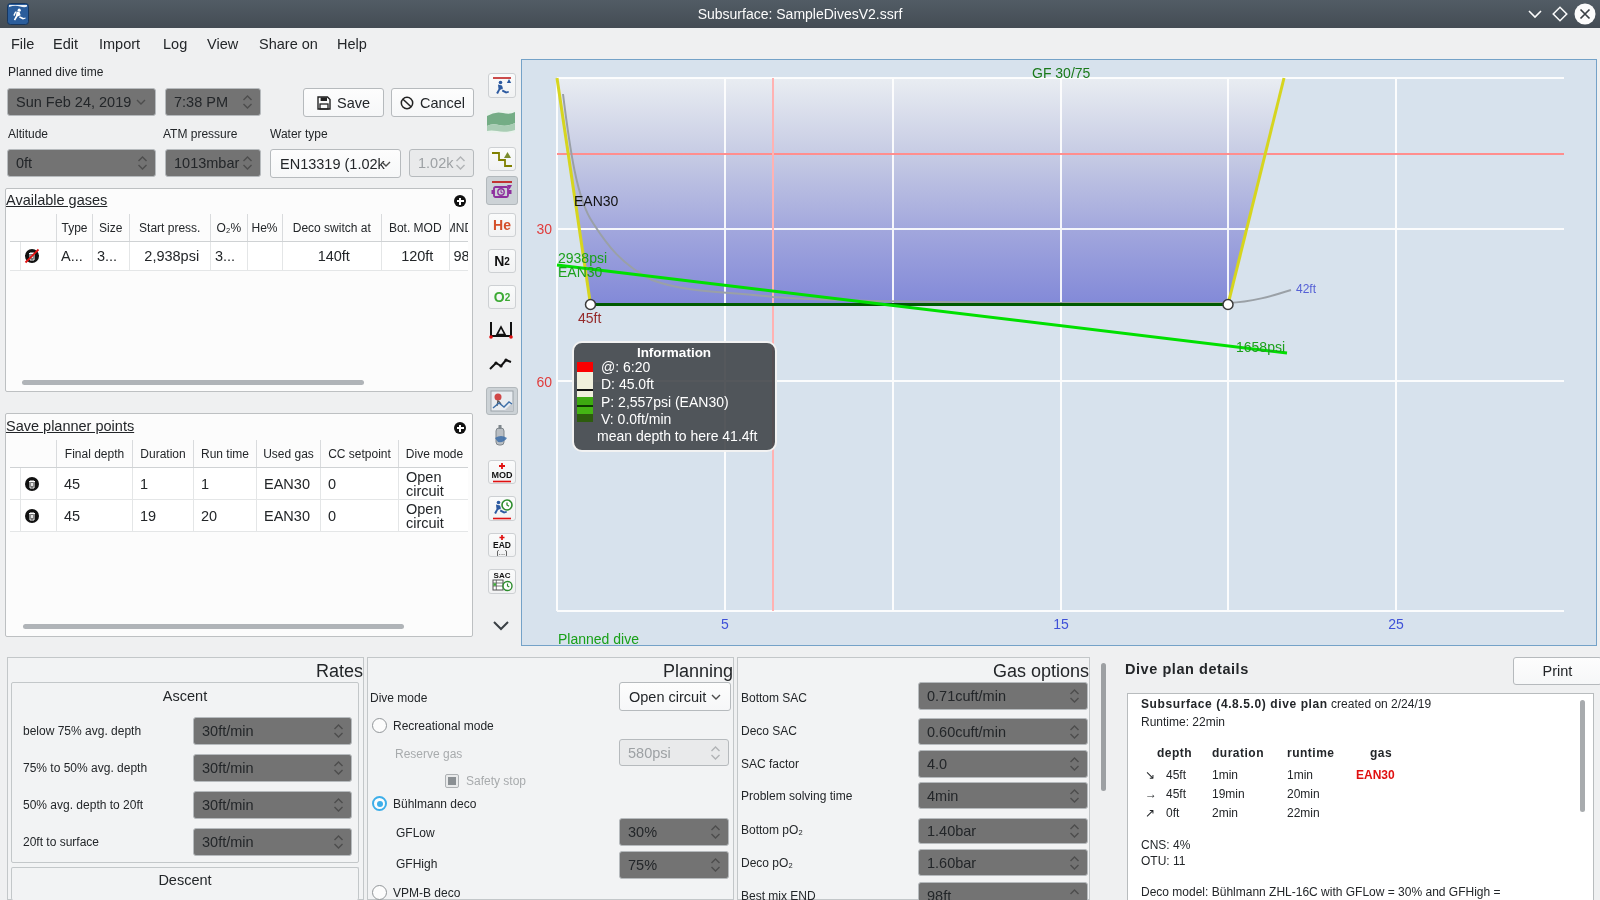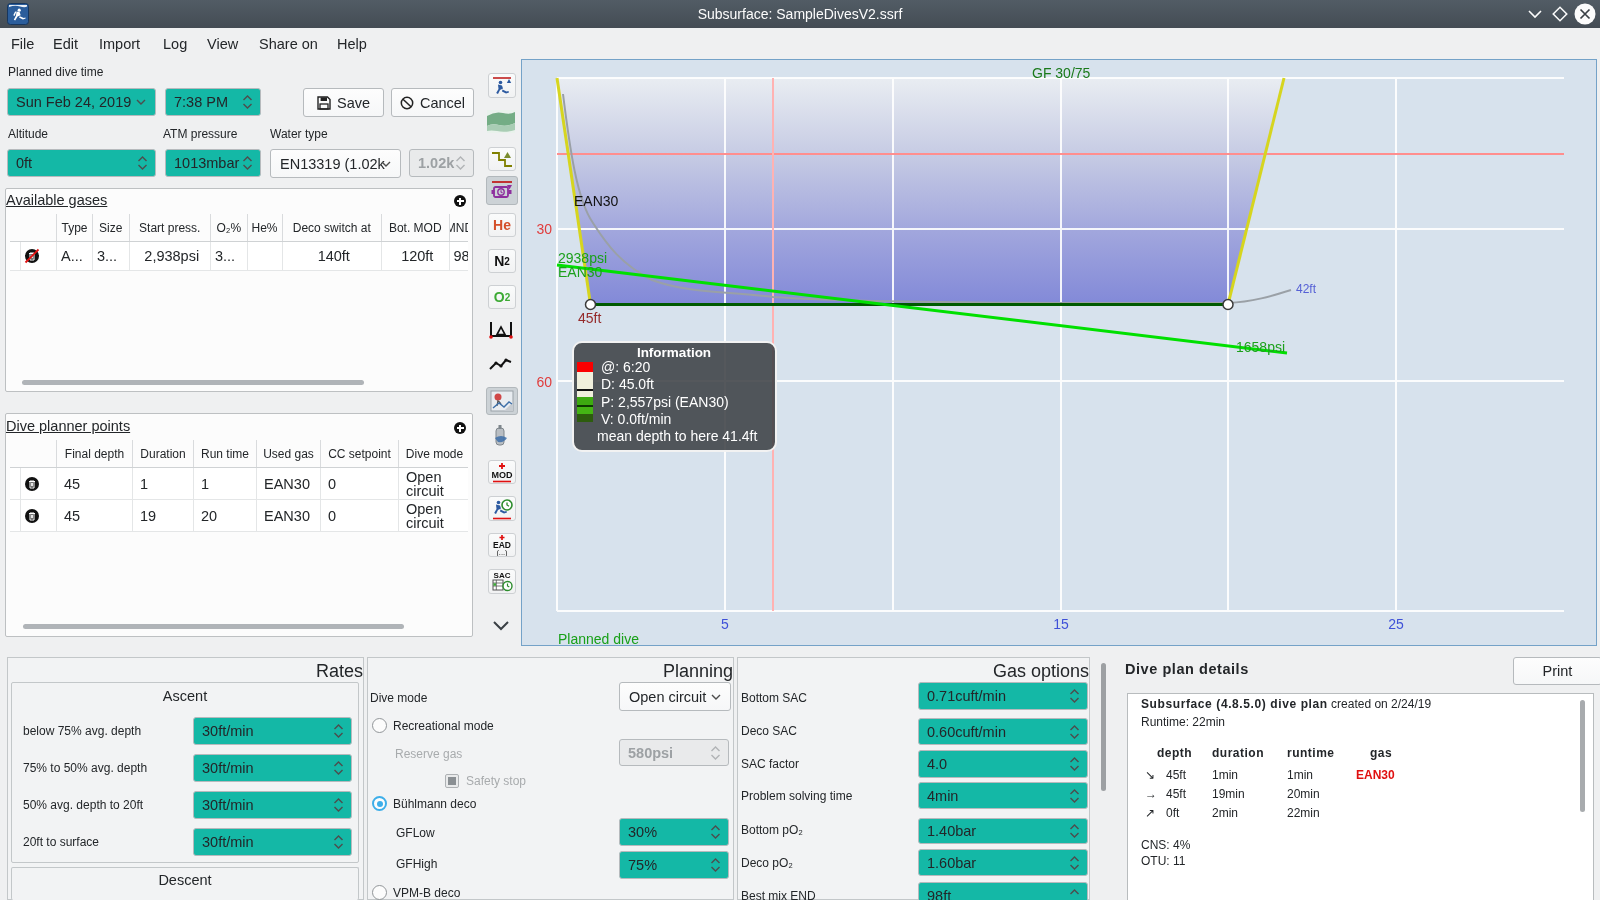--- a/index.html
+++ b/index.html
@@ -9,23 +9,23 @@
 
 #titlebar { position:absolute; left:0; top:0; width:1600px; height:28px;
   background:linear-gradient(#525c65,#444c54); color:#fcfcfc; }
 #titlebar .title { position:absolute; left:0; right:0; top:6px; text-align:center; font-size:14px; color:#fcfcfc; }
 
 #menubar { position:absolute; left:0; top:28px; width:1600px; height:31px; background:#eff0f1; }
 #menubar span { position:absolute; top:8px; font-size:14.5px; color:#232629; }
 
 .btn { position:absolute; background:linear-gradient(#fdfdfd,#f6f7f8); border:1px solid #b6babd; border-radius:3px;
   display:flex; align-items:center; justify-content:center; font-size:14.5px; color:#232629; }
-.field { position:absolute; background:#14b8a6; border:1px solid #b6babd; border-radius:3px; font-size:14.5px;
+.field { position:absolute; background:#737373; border:1px solid #b6babd; border-radius:3px; font-size:14.5px;
   color:#232629; display:flex; align-items:center; padding-left:8px; }
-.field.dis { background:#e9eaeb; color:#9da1a4;font-weight:bold; }
+.field.dis { background:#e9eaeb; color:#9da1a4; }
 .spinner { position:absolute; right:7px; top:50%; margin-top:-8px; width:11px; height:16px; }
 .combochev { position:absolute; right:9px; top:50%; margin-top:-3px; width:10px; height:7px; }
 .label { position:absolute; font-size:12px; color:#232629; white-space:nowrap; }
 .label.dis { color:#a8abad; }
 
 .tpanel { position:absolute; background:#fcfcfc; border:1px solid #bdc0c2; border-radius:2px; }
 .tpanel .ptitle { position:absolute; left:0; right:0; text-align:left; font-size:14.5px; color:#232629;text-decoration:underline; }
 .pluscirc { position:absolute; width:12px; height:12px; border-radius:50%; background:#111; }
 .pluscirc:before { content:""; position:absolute; left:2.5px; top:5.25px; width:7px; height:1.6px; background:#fff; }
 .pluscirc:after { content:""; position:absolute; top:2.5px; left:5.25px; height:7px; width:1.6px; background:#fff; }
@@ -172,21 +172,21 @@
       <div class="tc" style="left:237.5px;width:35px"></div>
       <div class="tc" style="left:272.5px;width:99.5px;justify-content:center">140ft</div>
       <div class="tc" style="left:372px;width:67.5px;justify-content:center">120ft</div>
       <div class="tc" style="left:439.5px;width:21px">98f</div>
     </div>
   </div>
   <div class="abs" style="left:16px;top:191px;width:342px;height:5px;border-radius:3px;background:#b0b4b8"></div>
 </div>
 
 <div class="tpanel" style="left:5px;top:413px;width:468px;height:224px">
-  <div class="ptitle" style="top:4px">Dive planner points</div>
+  <div class="ptitle" style="top:4px">Save planner points</div>
   <div class="pluscirc" style="right:6px;top:8px"></div>
   <div class="abs" style="left:4px;top:26px;right:4px;height:178px;background:#fcfcfc;overflow:hidden">
     <div class="hrow" style="top:0;height:28px">
       <div class="hc" style="left:0;width:47px"></div>
       <div class="hc" style="left:47px;width:76px">Final depth</div>
       <div class="hc" style="left:123px;width:61px">Duration</div>
       <div class="hc" style="left:184px;width:63px">Run time</div>
       <div class="hc" style="left:247px;width:64px">Used gas</div>
       <div class="hc" style="left:311px;width:78px">CC setpoint</div>
       <div class="hc" style="left:389px;width:72px">Dive mode</div>
@@ -553,13 +553,14 @@
   <div class="label" style="left:17px;top:93px">→</div>
   <div class="label" style="left:38px;top:93px">45ft</div>
   <div class="label" style="left:84px;top:93px">19min</div>
   <div class="label" style="left:159px;top:93px">20min</div>
   <div class="label" style="left:17px;top:112px">↗</div>
   <div class="label" style="left:38px;top:112px">0ft</div>
   <div class="label" style="left:84px;top:112px">2min</div>
   <div class="label" style="left:159px;top:112px">22min</div>
   <div class="label" style="left:13px;top:144px">CNS: 4%</div>
   <div class="label" style="left:13px;top:160px">OTU: 11</div>
+  <div class="label" style="left:13px;top:191px">Deco model: Bühlmann ZHL-16C with GFLow = 30% and GFHigh =</div>
 </div>
 
 </body></html>

